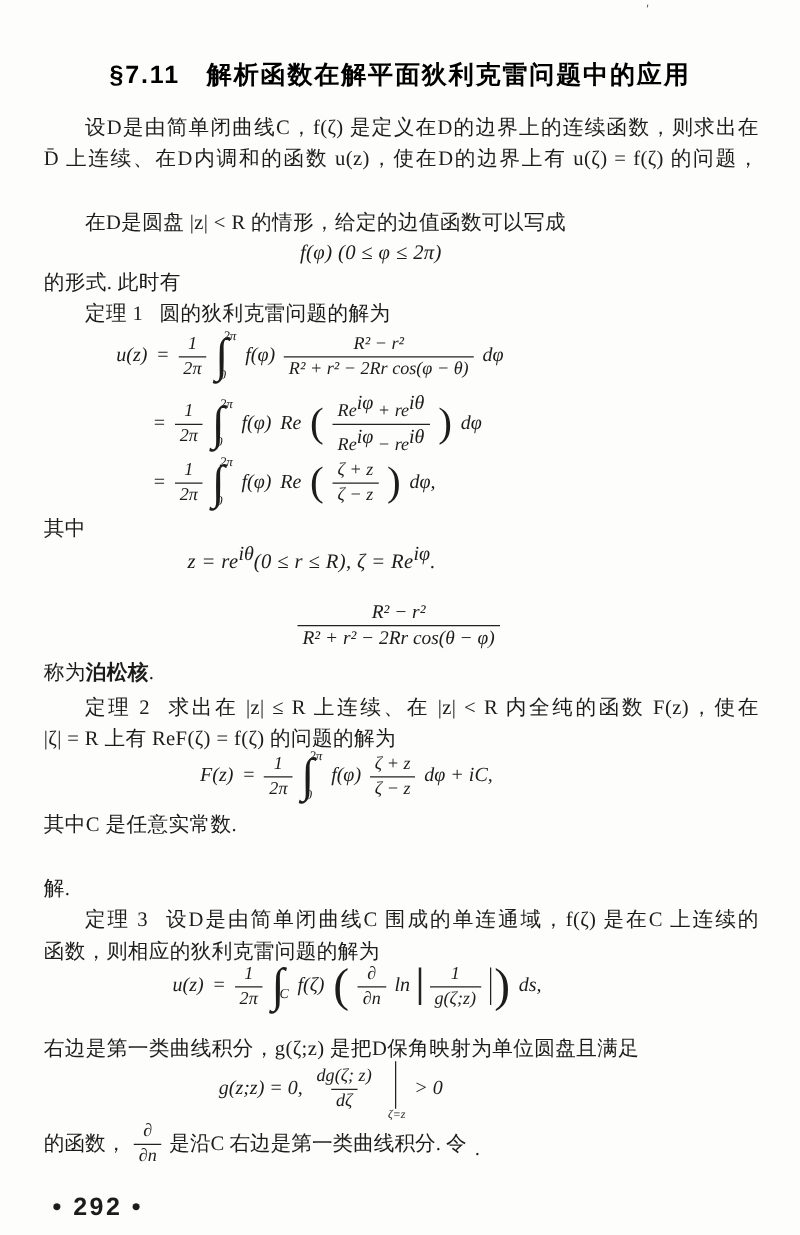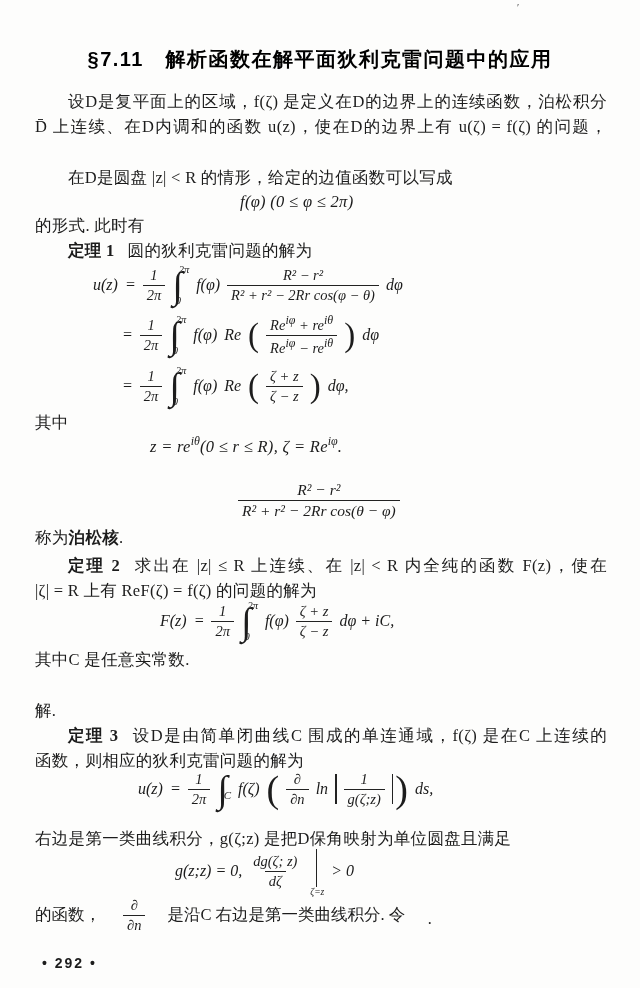--- a/index.html
+++ b/index.html
@@ -12,60 +12,60 @@
     position:absolute; top:46px; left:0; width:640px; margin:0;
     text-align:center; font-size:20px; font-weight:700; letter-spacing:1.5px;
     font-family:"Liberation Sans","DejaVu Sans",sans-serif; color:#000;
   }
   .line {
     position:absolute; white-space:nowrap; font-size:16.5px;
     letter-spacing:0.3px; line-height:1.2;
   }
   .just { white-space:normal; text-align:justify; text-align-last:justify; }
   .b { font-weight:700; }
-  .thmlabel { font-weight:700; margin-right:13px; }
+  .thmlabel { font-weight:400; margin-right:13px; }
   .math { font-style:italic; }
   .eqline {
     position:absolute; display:flex; align-items:center; gap:7px;
     font-style:italic; font-size:16px; white-space:nowrap;
   }
   .frac { display:inline-flex; flex-direction:column; align-items:center;
           text-align:center; line-height:1.15; font-size:14.5px; }
   .frac .num { padding:0 4px 1px; }
   .frac .den { border-top:1.4px solid #222; padding:1px 4px 0; }
   .intgrp { display:inline-flex; align-items:center; }
   .intsym { font-size:38px; font-style:normal; line-height:0.8; }
   .lims { display:inline-flex; flex-direction:column; justify-content:space-between;
           height:42px; font-size:10.5px; margin-left:-4px; }
   .lims .lo { margin-left:-3px; }
   .intsub { font-size:11px; align-self:flex-end; margin:0 0 3px -4px; }
-  sup { font-size:12px; letter-spacing:0;font-style:italic; }
+  sup { font-size:16px; letter-spacing:0;font-style:italic; }
   .paren { font-size:33px; font-style:normal; line-height:0.75; font-weight:400; }
   .paren.big { font-size:38px; }
   .vbar { width:1.5px; background:#222; align-self:center; }
   .h30 { height:30px; } .h38 { height:38px; }
   .barwrap { display:inline-flex; align-items:flex-end;flex-direction:column; }
   .barwrap .bsub { font-size:9.5px; margin:0 0 -4px 2px; font-style:italic; }
   .pagenum {
-    position:absolute; top:955px; left:42px; font-size:14px; font-weight:700;
+    position:absolute; top:955px; left:42px; font-size:20px; font-weight:700;
     letter-spacing:2px; font-family:"Liberation Sans","DejaVu Sans",sans-serif;
   }
   .stray { position:absolute; top:2px; left:517px; font-size:10px; color:#444; }
   .subdot { font-size:12px; font-weight:700; margin:10px 0 0 1px; }
 </style>
 </head>
 <body>
 
 <div class="page">
 
   <span class="stray">′</span>
 
   <h1 class="title">§7.11　解析函数在解平面狄利克雷问题中的应用</h1>
 
-  <div class="line just" style="top:92px;left:68px;width:539px">设D是复平面上的区域，f(ζ) 是定义在D的边界上的连续函数，泊松积分</div>
+  <div class="line just" style="top:92px;left:68px;width:539px">设D是由简单闭曲线C，f(ζ) 是定义在D的边界上的连续函数，则求出在</div>
   <div class="line just" style="top:117px;left:35px;width:572px">D̄ 上连续、在D内调和的函数 u(z)，使在D的边界上有 u(ζ) = f(ζ) 的问题，</div>
   <div class="line" style="top:168px;left:68px">在D是圆盘 |z| &lt; R 的情形，给定的边值函数可以写成</div>
 
   <div class="line math" style="top:192px;left:240px">f(φ) (0 ≤ φ ≤ 2π)</div>
 
   <div class="line" style="top:216px;left:35px">的形式. 此时有</div>
 
   <div class="line" style="top:241px;left:68px">
     <span class="thmlabel">定理 1</span><span>圆的狄利克雷问题的解为</span>
   </div>
@@ -229,21 +229,21 @@
         <span class="num">dg(ζ; z)</span>
         <span class="den">dζ</span>
       </span>
     <span class="barwrap">
         <span class="vbar h38"></span>
         <span class="bsub">ζ=z</span>
       </span>
     <span>&gt; 0</span>
   </div>
 
-  <div class="eqline" style="top:897px;left:35px;font-style:normal;font-size:16.5px;gap:22px">
+  <div class="eqline" style="top:897px;left:35px;font-style:normal;font-size:16.5px;gap:6px">
     <span>的函数，</span>
     <span class="frac math">
         <span class="num">∂</span>
         <span class="den">∂n</span>
       </span>
     <span>是沿C 右边是第一类曲线积分. 令</span>
     <span class="subdot">.</span>
   </div>
 
   <div class="pagenum">• 292 •</div>

